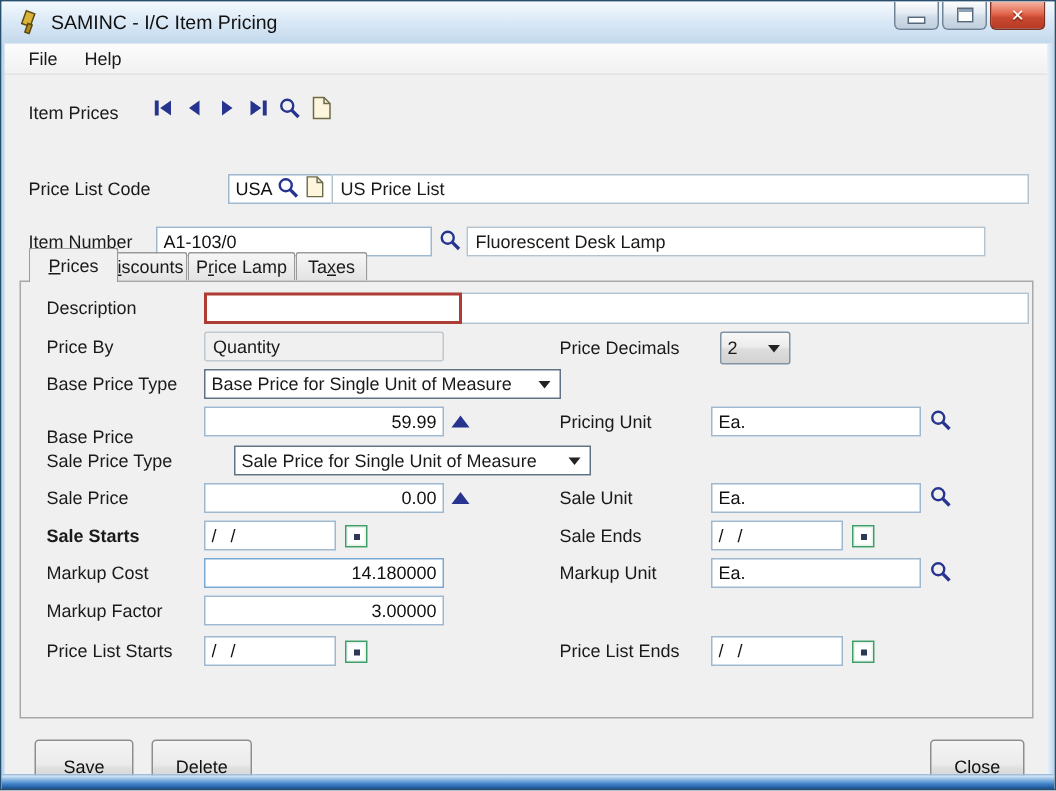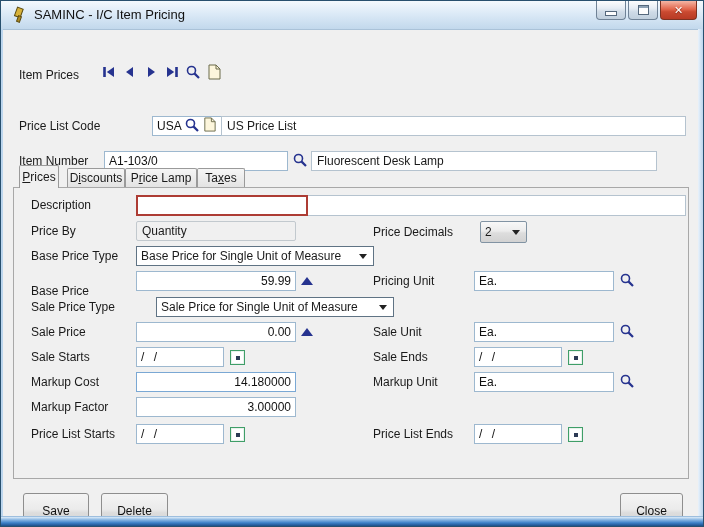--- a/index.html
+++ b/index.html
@@ -94,20 +94,24 @@
         </div>
       <div class="cbtn maxb">
           <span class="glyph-max"></span>
         </div>
       <div class="cbtn closeb">
           <span class="glyph-x">✕</span>
         </div>
     </div>
   </div>
 
+  <div class="menubar">
+    <span class="menu-item">File</span>
+    <span class="menu-item">Help</span>
+  </div>
 
   <span class="lbl" style="left:18px;top:67px;">Item Prices</span>
   <div class="navicons">
     <svg viewBox="0 0 16 16" fill="#26338f">
         <rect x="2.2" y="3" width="2.6" height="10"></rect>
         <polygon points="13,3 13,13 5.8,8"></polygon>
       </svg>
     <svg viewBox="0 0 16 16" fill="#26338f">
         <polygon points="11,3 11,13 4,8"></polygon>
       </svg>
@@ -147,21 +151,21 @@
   <span class="lbl" style="left:18px;top:153px;">Item Number</span>
   <input class="txt" style="left: 103px; top: 150px; width: 184px;" value="A1-103/0">
   <span class="mag" style="left:291px;top:151px;">
     <svg viewBox="0 0 16 16">
         <circle cx="6.5" cy="6.5" r="4" fill="none" stroke="currentColor" stroke-width="1.6"></circle>
         <line x1="9.6" y1="9.6" x2="14" y2="14" stroke="currentColor" stroke-width="2.2"></line>
       </svg>
   </span>
   <div class="ro" style="left:310px;top:150px;width:346px;">Fluorescent Desk Lamp</div>
 
-  <div class="tab active" style="left:18px;width:40px;">
+  <div class="tab active" style="left:18px;width:60px;">
     <span><span></span><u>P</u><span>rices</span></span>
   </div>
   <div class="tab" style="left:66px;width:58px;">
     <span><span>D</span><u>i</u><span>scounts</span></span>
   </div>
   <div class="tab" style="left:124px;width:72px;">
     <span><span>P</span><u>r</u><span>ice Lamp</span></span>
   </div>
   <div class="tab" style="left:196px;width:48px;">
     <span><span>Ta</span><u>x</u><span>es</span></span>
@@ -210,21 +214,21 @@
   <span class="tri-up" style="left:300px;top:327px;"></span>
   <span class="lbl" style="left:372px;top:324px;">Sale Unit</span>
   <input class="txt" style="left: 473px; top: 321px; width: 140px;" value="Ea.">
   <span class="mag" style="left:618px;top:322px;">
     <svg viewBox="0 0 16 16">
         <circle cx="6.5" cy="6.5" r="4" fill="none" stroke="currentColor" stroke-width="1.6"></circle>
         <line x1="9.6" y1="9.6" x2="14" y2="14" stroke="currentColor" stroke-width="2.2"></line>
       </svg>
   </span>
 
-  <span class="lbl" style="left:30px;top:349px;">Sale Starts</span>
+  <span class="lbl" style="left:30px;top:349px;font-weight:bold;">Sale Starts</span>
   <input class="txt date" style="left: 135px; top: 346px; width: 88px;" value="/ /">
   <div class="calbtn" style="left:229px;top:349px;">
       <span class="caldot"></span>
     </div>
   <span class="lbl" style="left:372px;top:349px;">Sale Ends</span>
   <input class="txt date" style="left: 473px; top: 346px; width: 88px;" value="/ /">
   <div class="calbtn" style="left:567px;top:349px;">
       <span class="caldot"></span>
     </div>
 

